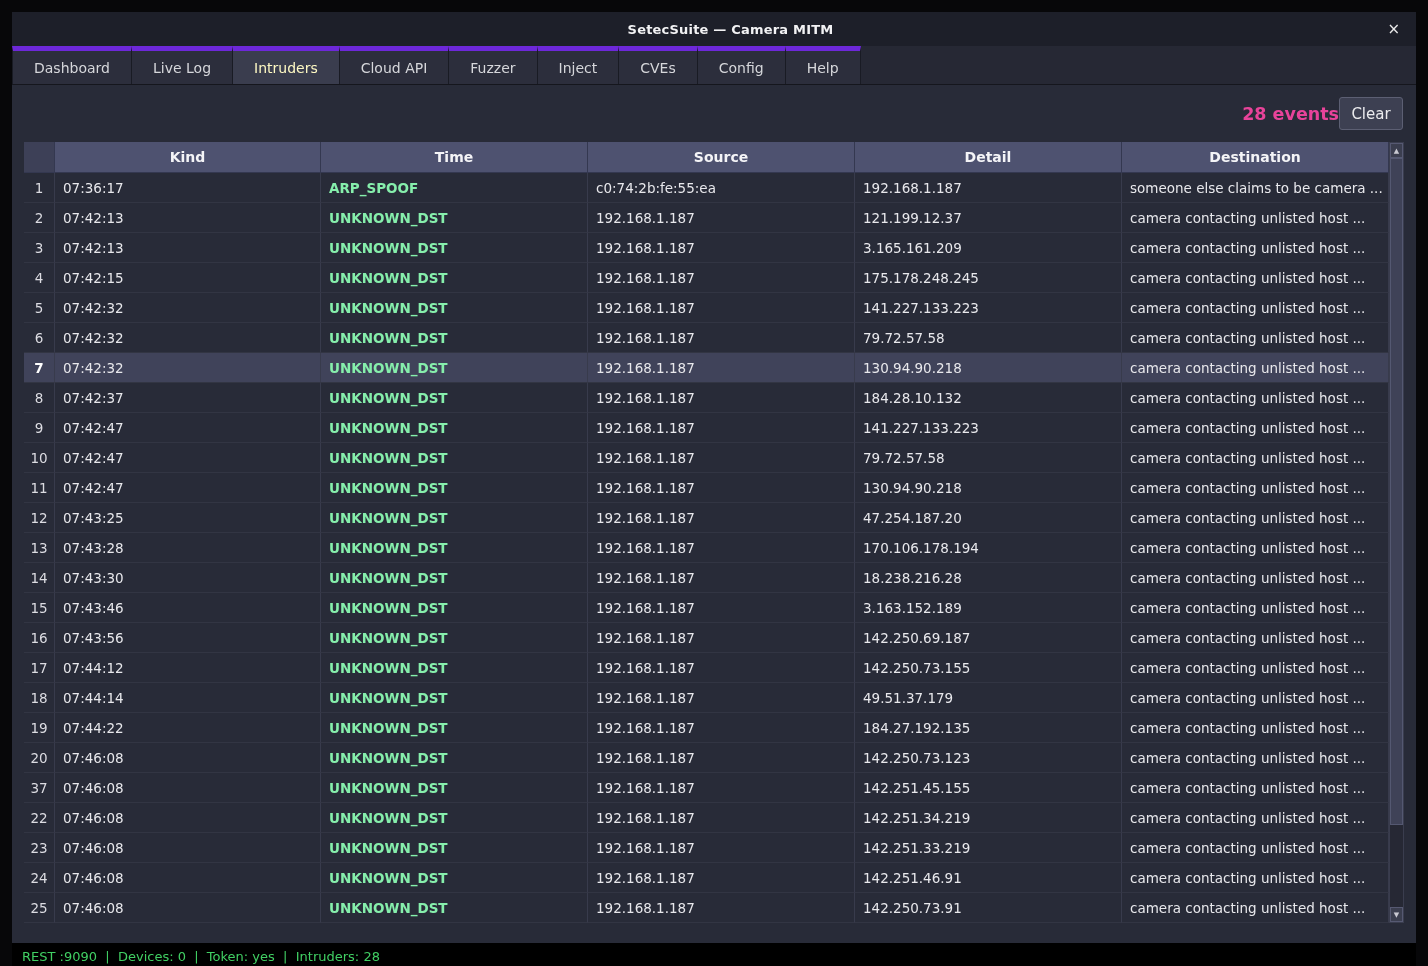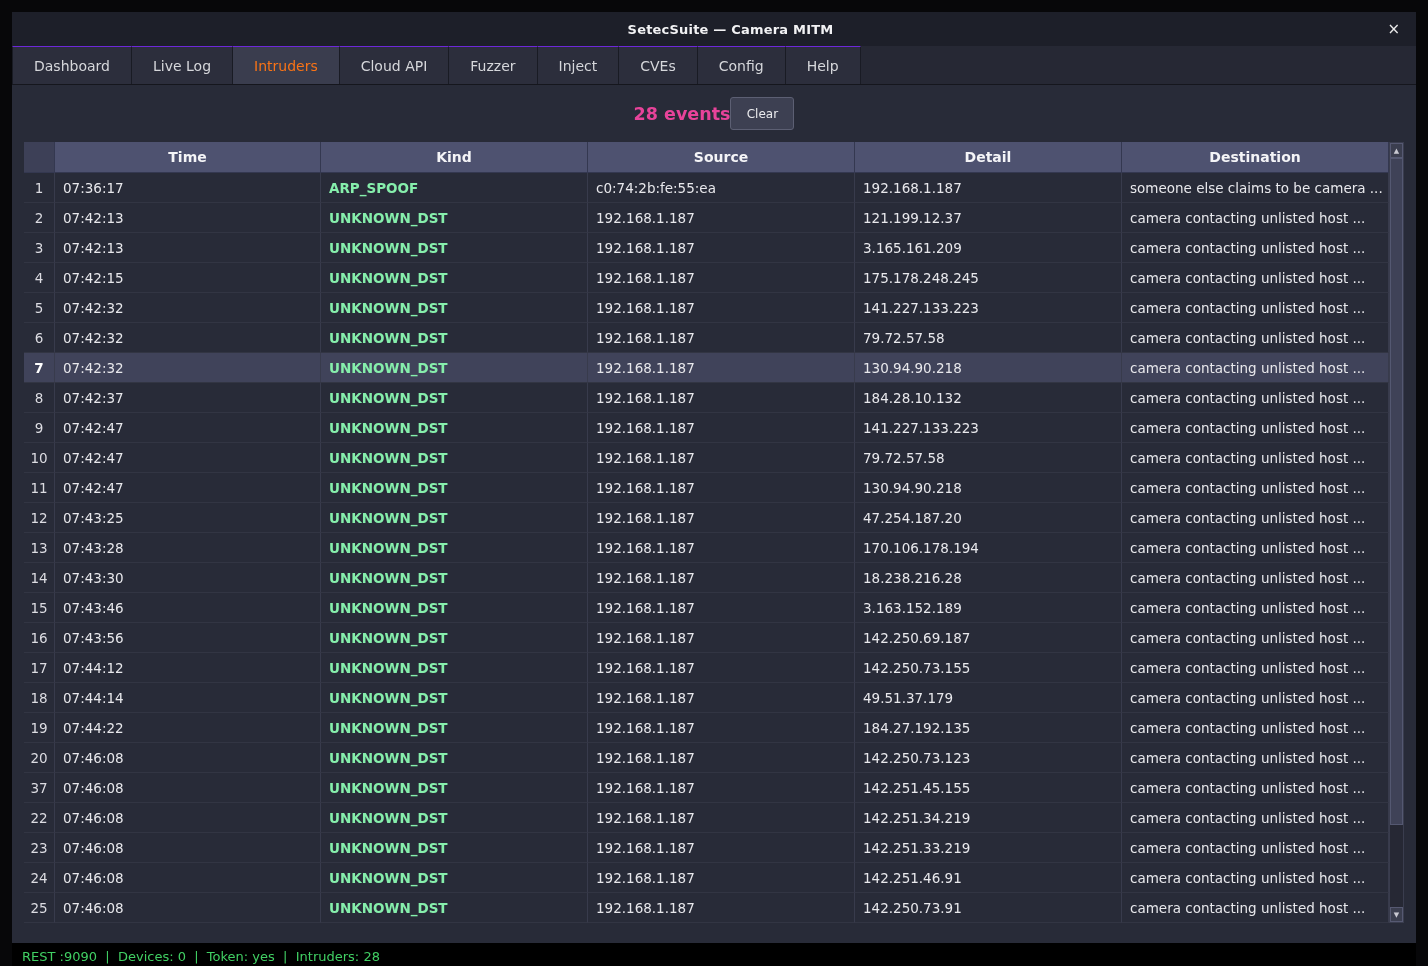--- a/index.html
+++ b/index.html
@@ -4,27 +4,27 @@
 <style>
   html,body{margin:0;padding:0;}
   body{width:1428px;height:966px;background:#070709;font-family:"DejaVu Sans","Liberation Sans",sans-serif;position:relative;overflow:hidden;}
   .frame{position:absolute;left:12px;top:12px;width:1404px;height:942px;background:#282b38;display:flex;flex-direction:column;}
 
   .titlebar{flex:0 0 34px;background:#1d1f29;display:flex;align-items:center;justify-content:center;position:relative;padding-left:33px;}
   .window-title{color:#f2f2f4;font-size:13px;font-weight:bold;letter-spacing:.2px;}
   .close-btn{position:absolute;right:16px;top:0;height:34px;display:flex;align-items:center;color:#eaeaea;font-size:15px;cursor:pointer;}
 
   .tabbar{flex:0 0 38px;background:#262834;display:flex;align-items:stretch;border-bottom:1px solid #15161d;}
-  .tab{display:flex;align-items:center;padding:0 21px;font-size:14px;color:#d6d7db;background:#2c2e3c;border-right:1px solid #191b24;border-top:1px solid #6d28d9;cursor:pointer;white-space:nowrap;}
+  .tab{display:flex;align-items:center;padding:0 21px;font-size:14px;color:#d6d7db;background:#2c2e3c;border-right:1px solid #191b24;border-top:5px solid #6d28d9;cursor:pointer;white-space:nowrap;}
   .tab:first-child{border-left:1px solid #191b24;}
-  .tab.active{background:#3a3d4e;color:#f97316;}
-
-  .toolbar{flex:0 0 57px;display:flex;align-items:center;justify-content:center;padding:0 13px;}
+  .tab.active{background:#3a3d4e;color:#fef9c3;}
+
+  .toolbar{flex:0 0 57px;display:flex;align-items:center;justify-content:flex-end;padding:0 13px;}
   .events-count{color:#e8439a;font-size:17.5px;font-weight:bold;}
-  .clear-btn{width:64px;height:33px;background:#3d4052;border:1px solid #5c5f73;border-radius:3px;color:#ebebee;font-size:12px;font-family:inherit;cursor:pointer;}
+  .clear-btn{width:64px;height:33px;background:#3d4052;border:1px solid #5c5f73;border-radius:3px;color:#ebebee;font-size:15px;font-family:inherit;cursor:pointer;}
 
   .table-area{flex:0 0 781px;margin:0 12px;display:flex;overflow:hidden;}
   .grid{width:1365px;display:flex;flex-direction:column;background:#282b38;}
   .grid-row{display:grid;grid-template-columns:31px 266px 267px 267px 267px 267px;}
   .header-row{height:31px;}
   .hcell{background:#4e5270;color:#f4f4f7;font-weight:bold;font-size:14px;display:flex;align-items:center;justify-content:center;border-right:1px solid #343850;border-bottom:1px solid #343850;overflow:hidden;cursor:pointer;}
   .hcell.corner{background:#3d4057;cursor:default;}
   .body-row{height:30px;cursor:default;}
   .cell{font-size:13.5px;color:#e8e8ec;display:flex;align-items:center;padding:0 8px;border-right:1px solid #383b4c;border-bottom:1px solid #323543;white-space:nowrap;overflow:hidden;}
   .cell.num{justify-content:center;padding:0 2px;color:#dcdce2;}
@@ -66,22 +66,22 @@
 
   <div class="toolbar">
     <span class="events-count">28 events</span>
     <button class="clear-btn">Clear</button>
   </div>
 
   <div class="table-area">
     <div class="grid">
       <div class="grid-row header-row" id="header-row">
           <div class="hcell corner"></div>
+          <div class="hcell">Kind</div>
           <div class="hcell">Time</div>
-          <div class="hcell">Kind</div>
           <div class="hcell">Source</div>
           <div class="hcell">Detail</div>
           <div class="hcell">Destination</div>
         </div>
       <div id="table-body">
           <div class="grid-row body-row">
             <div class="cell num">1</div>
             <div class="cell">07:36:17</div>
             <div class="cell kind">ARP_SPOOF</div>
             <div class="cell">c0:74:2b:fe:55:ea</div>

